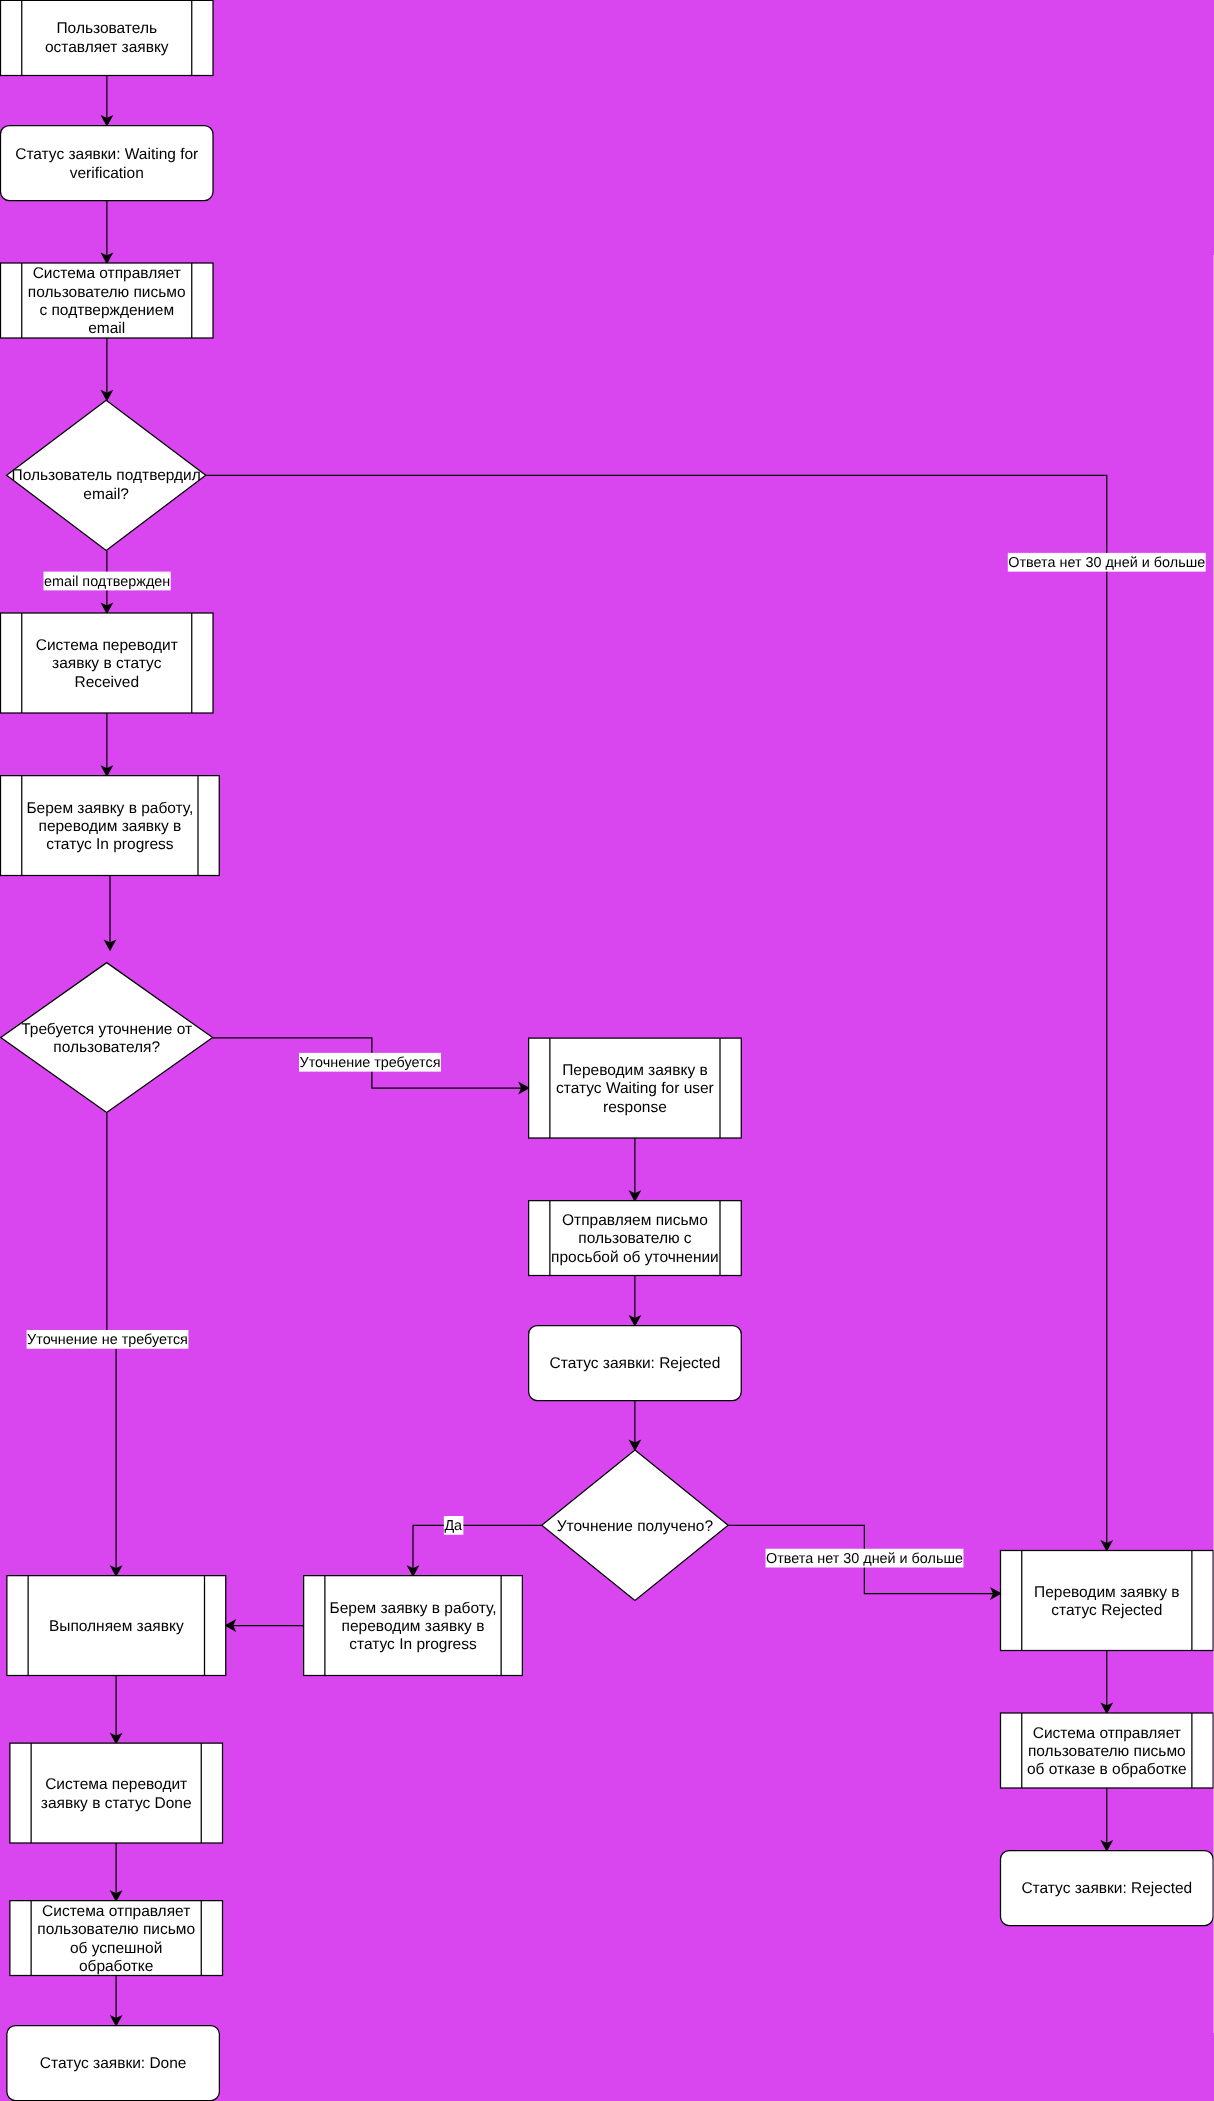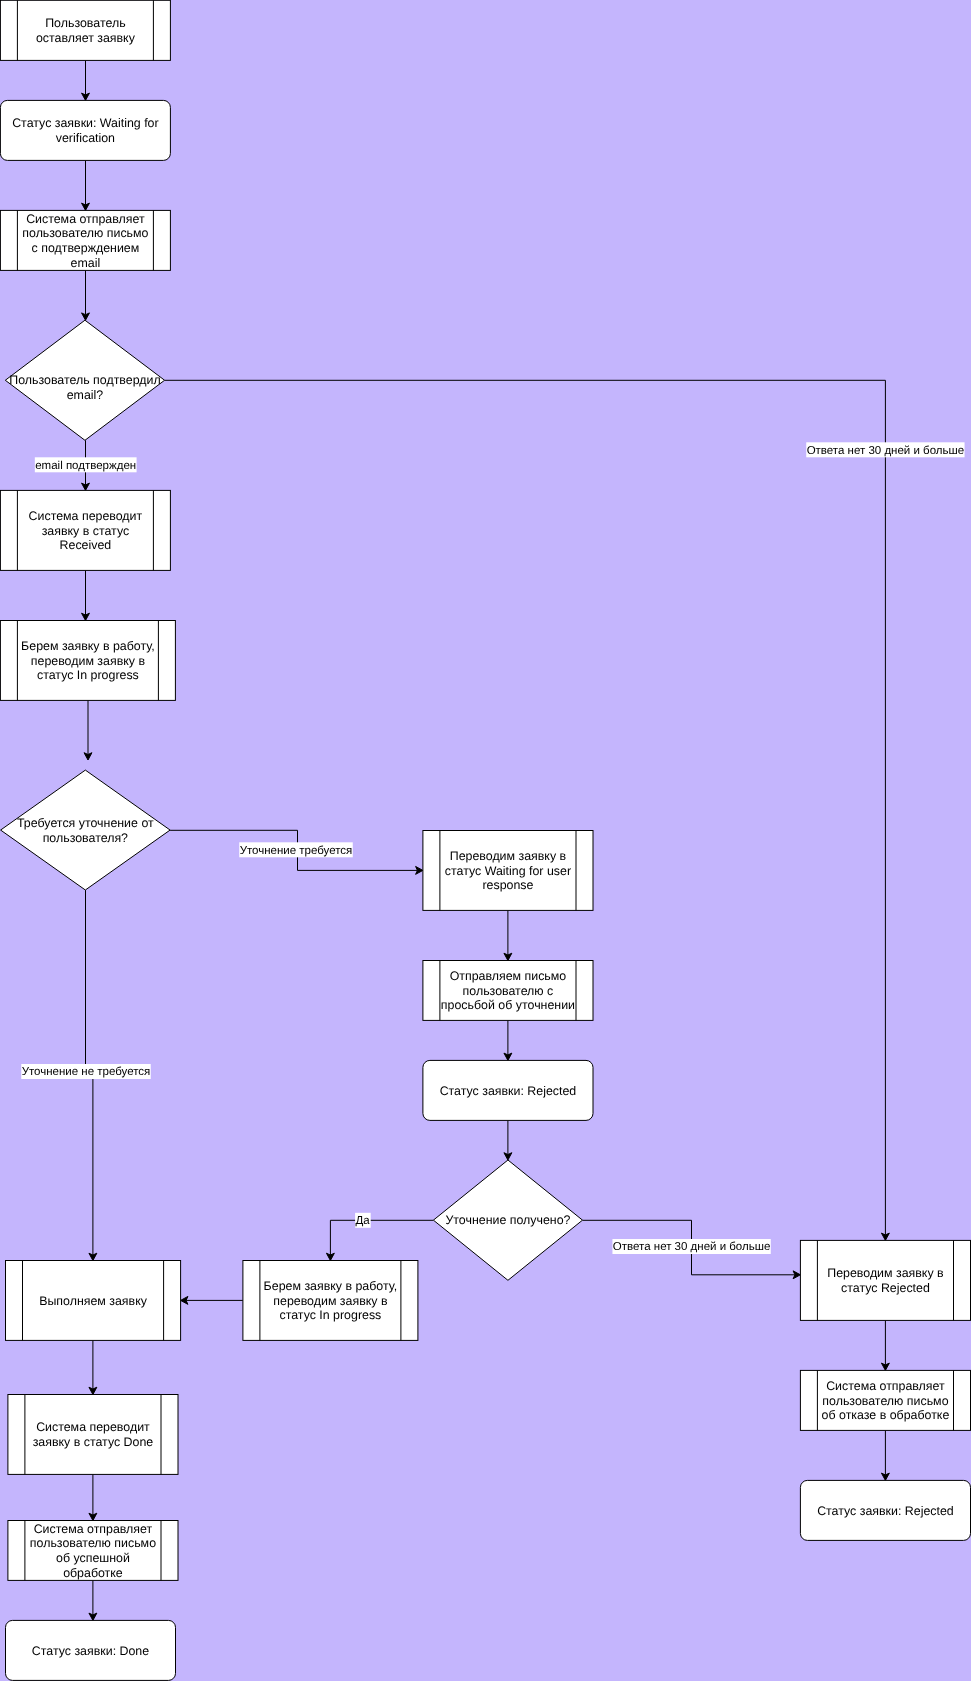--- a/index.html
+++ b/index.html
@@ -1,20 +1,20 @@
 <!DOCTYPE html>
 <html><head>
 <meta charset="utf-8">
 <style>
   html,body{margin:0;padding:0;background:#ffffff;}
   body{width:971px;height:1681px;overflow:hidden;
        font-family:"Liberation Sans","DejaVu Sans",sans-serif;
        -webkit-font-smoothing:antialiased;
        text-rendering:geometricPrecision;}
-  #canvas{position:relative;width:971px;height:1681px;background:#c4b5fd;}
+  #canvas{position:relative;width:971px;height:1681px;background:#d946ef;}
   svg{display:block;shape-rendering:geometricPrecision;}
   text{font-family:"Liberation Sans","DejaVu Sans",sans-serif;
        white-space:pre;
        transform:translateZ(0);}
   .node-text{font-size:12.4px;fill:#000000;text-anchor:middle;}
   .edge-text{font-size:11.5px;fill:#000000;text-anchor:middle;}
   .shape{fill:#ffffff;stroke:#000000;stroke-width:1;stroke-linejoin:miter;}
   .inner-bar{stroke:#000000;stroke-width:1;fill:none;}
   .edge-line{stroke:#000000;stroke-width:1;fill:none;
              stroke-linejoin:miter;stroke-linecap:butt;}

